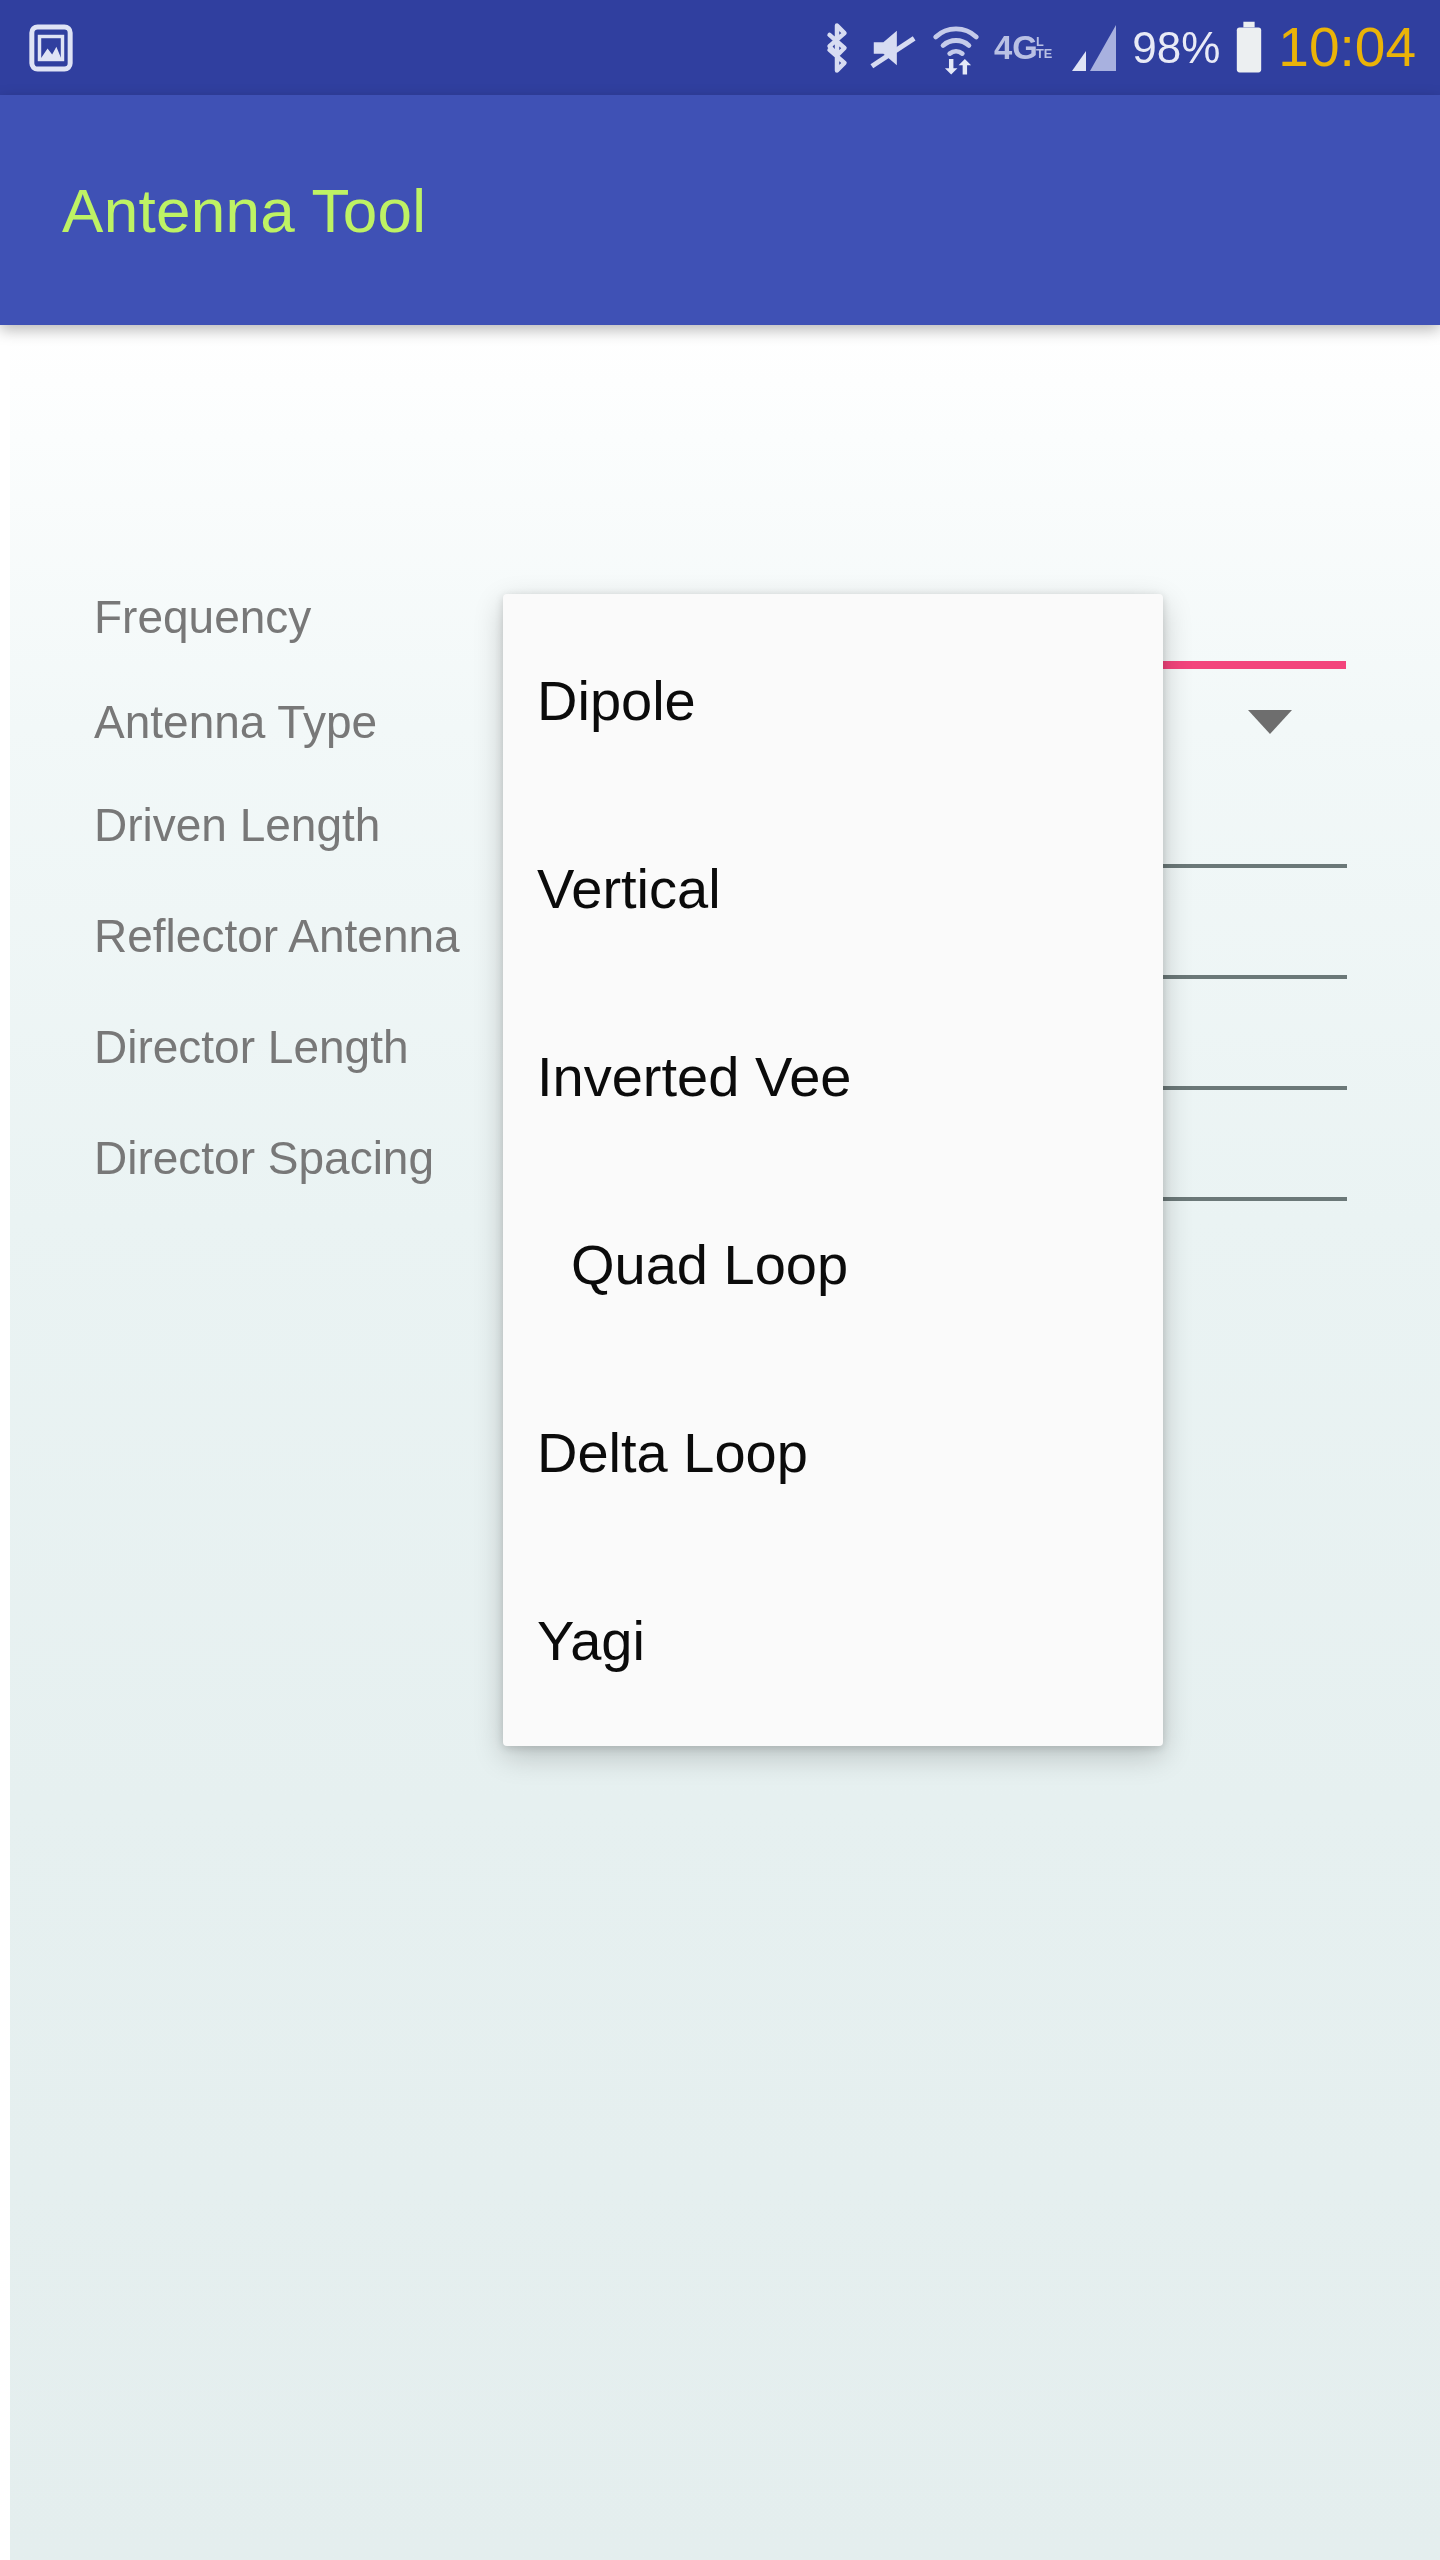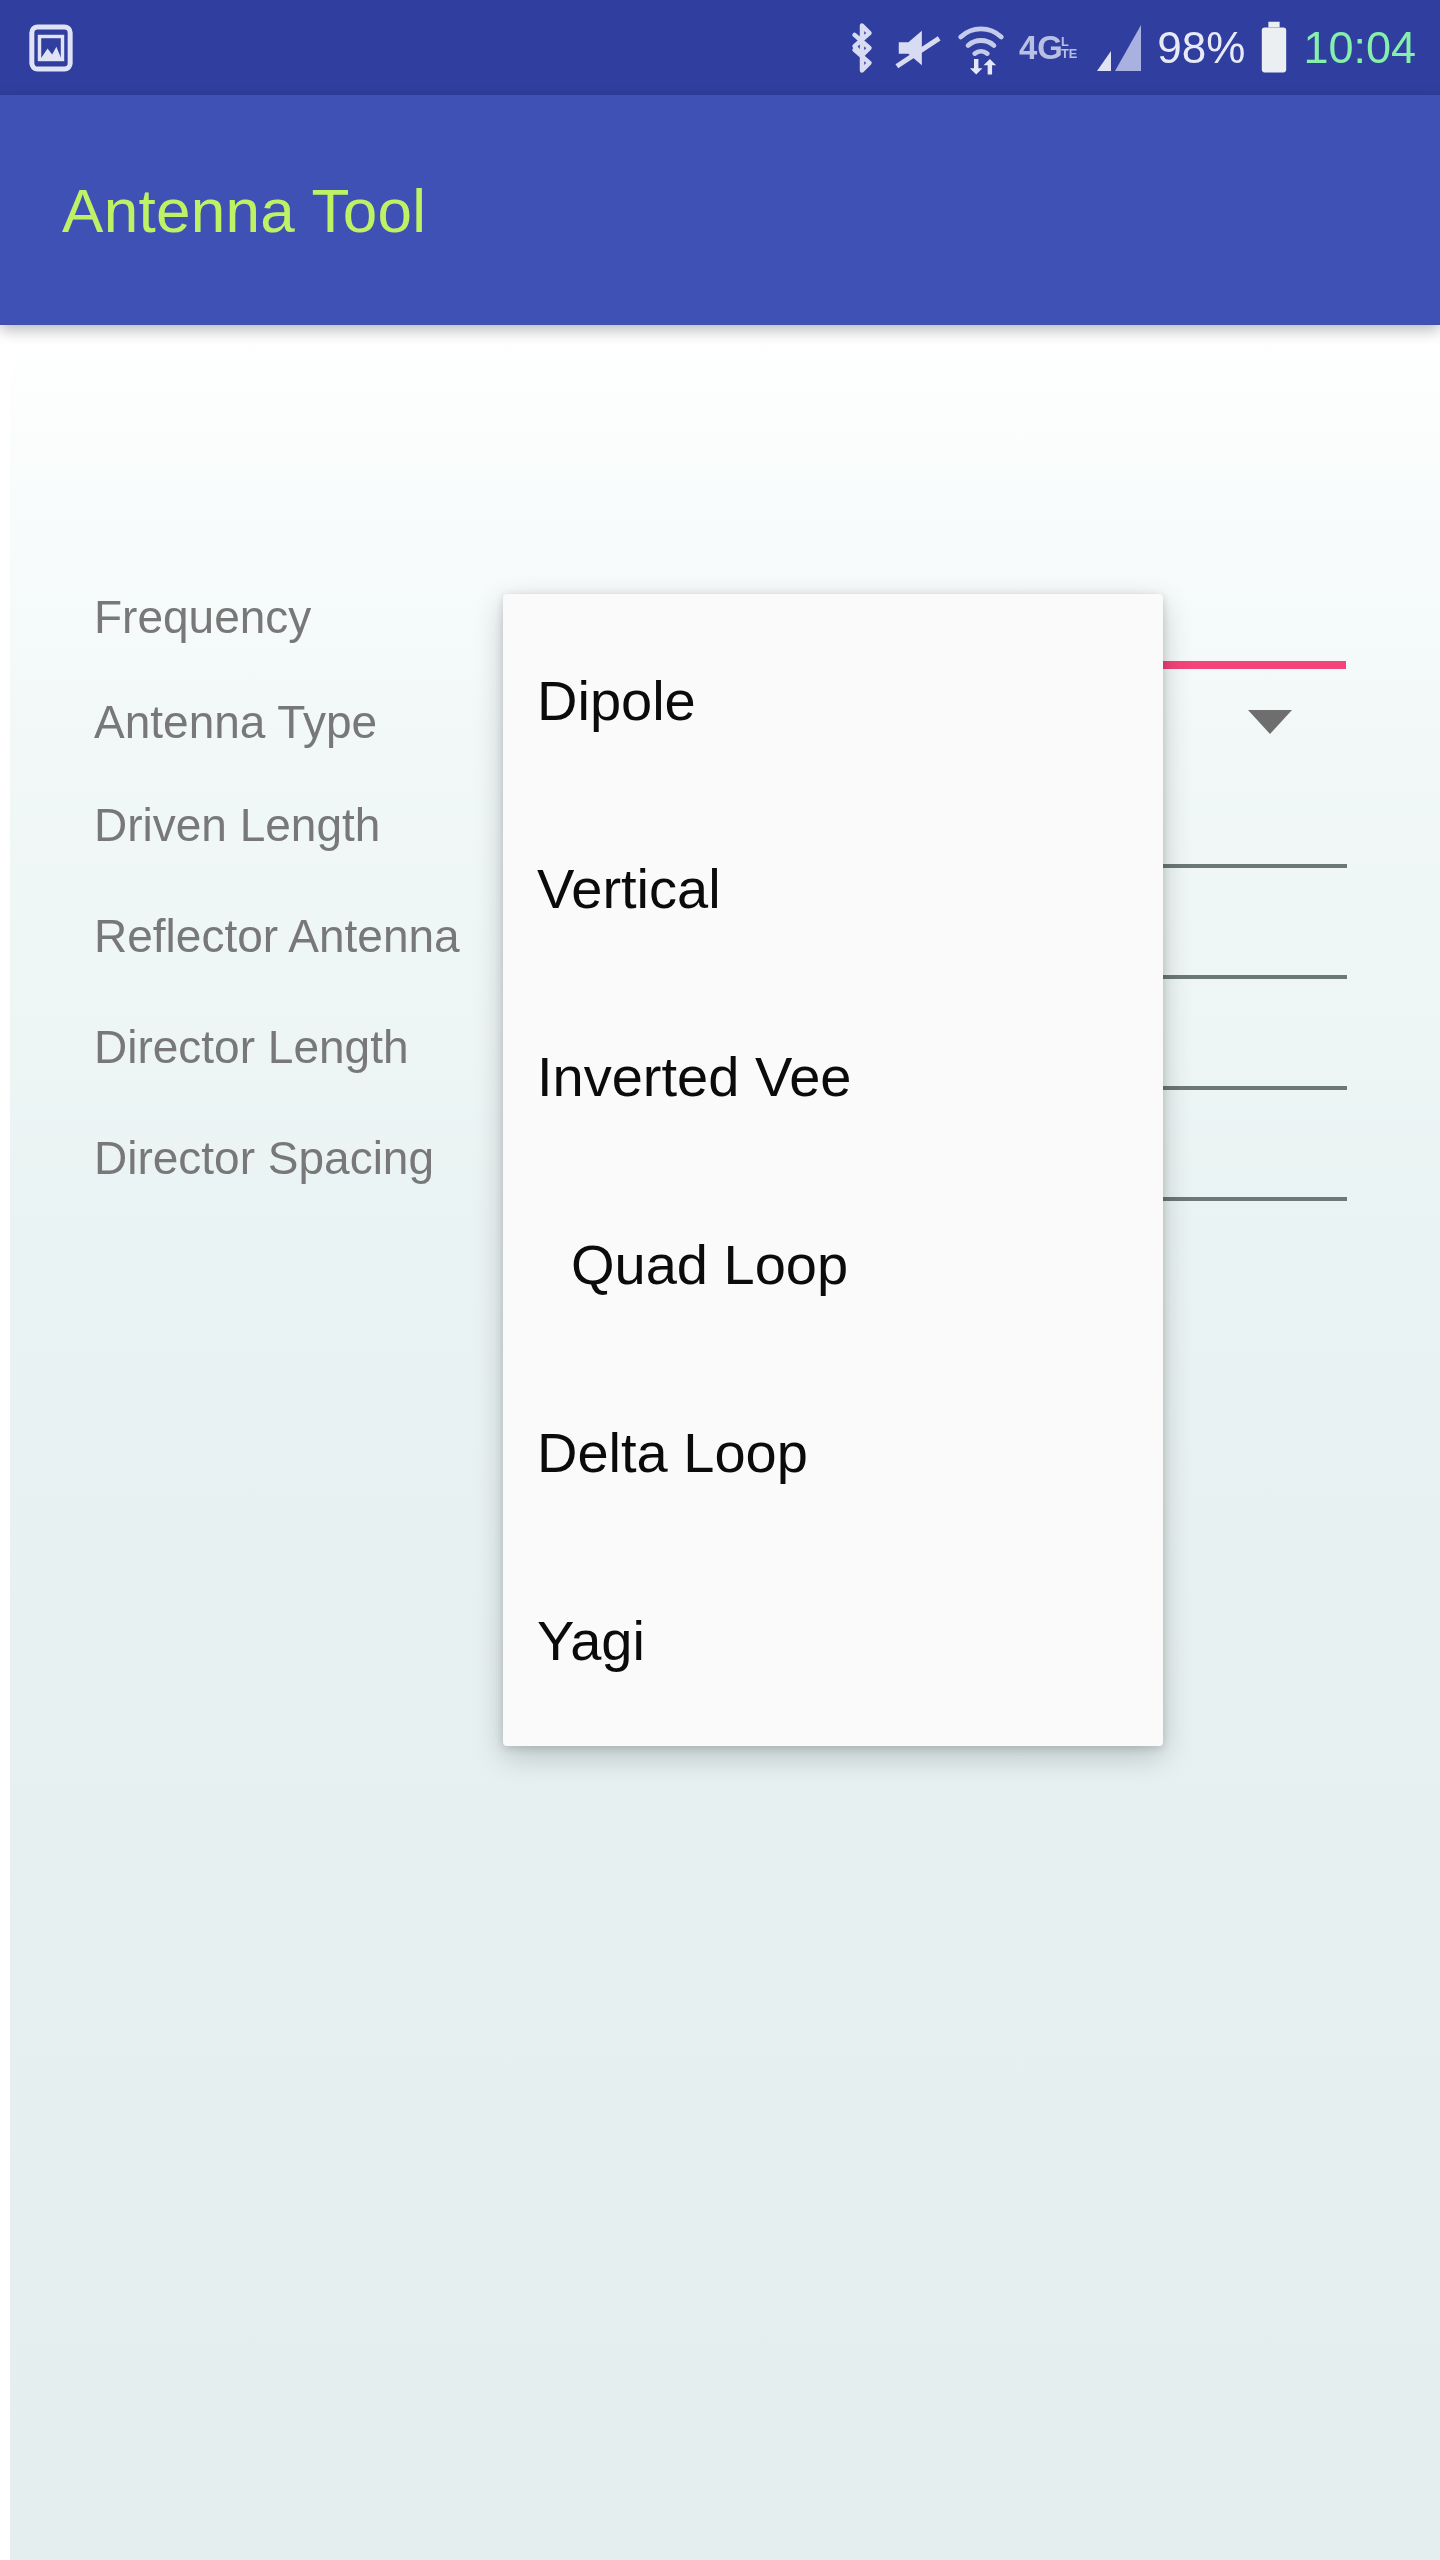--- a/index.html
+++ b/index.html
@@ -19,21 +19,21 @@
   }
   .sb-left { position:absolute; left:28px; top:50%; transform:translateY(-50%);
              display:flex; align-items:center; gap:14px; }
   .sb-right { position:absolute; right:24px; top:50%; transform:translateY(-50%);
               display:flex; align-items:center; gap:14px; }
   .sb-icon { display:block; }
   .sb-text {
     color:#e8eaf6; font-size:44px; font-weight:400; letter-spacing:0px;
     line-height:1; white-space:nowrap;
   }
-  .sb-clock { color:#86efac; font-size:45px; line-height:1; white-space:nowrap; }
+  .sb-clock { color:#eab308; font-size:55px; line-height:1; white-space:nowrap; }
 
   
   .app-bar {
     position:absolute; left:0; top:95px; width:1440px; height:230px;
     background:#3f51b5;
     box-shadow:0 5px 14px rgba(0,0,0,0.28);
     display:flex; align-items:center;
     z-index:4;
   }
   .app-title {

